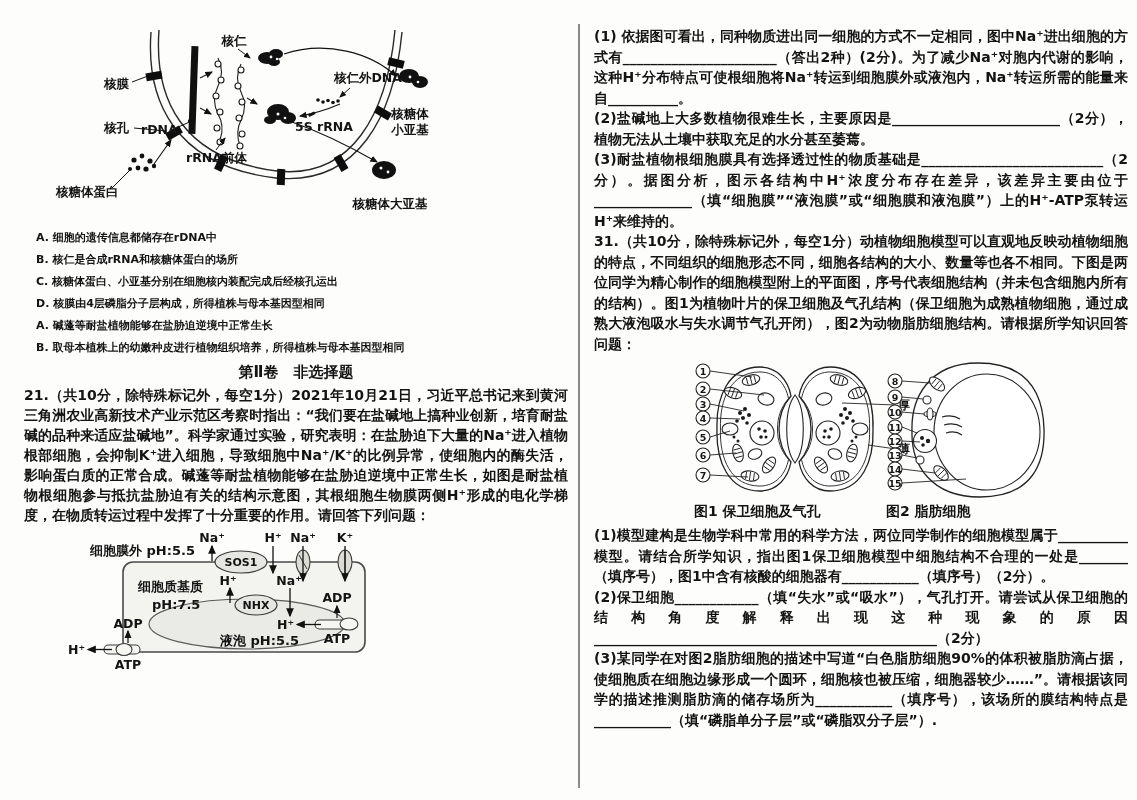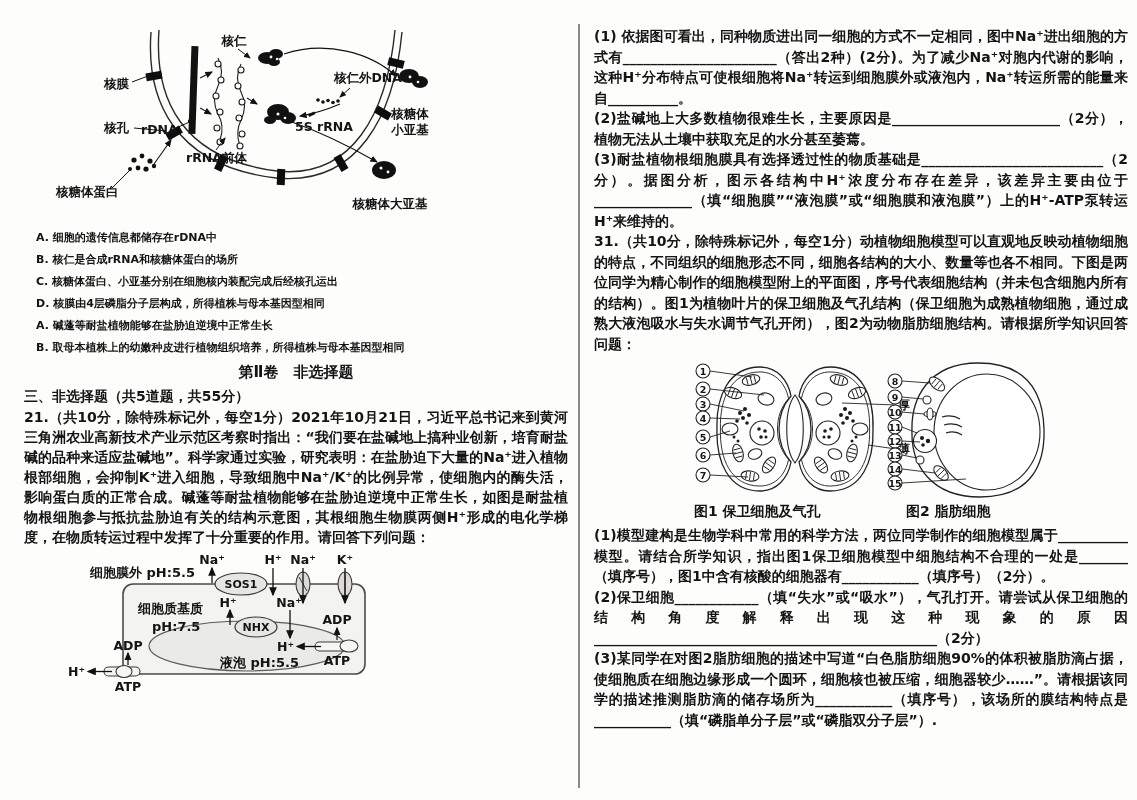--- a/index.html
+++ b/index.html
@@ -12,21 +12,21 @@
   p{margin:0;}
   .para{font-size:14px;line-height:20px;font-weight:600;text-align:justify;}
   .para.r{line-height:20.5px;}
   .opts p{font-size:11px;line-height:22px;font-weight:600;margin-left:12px;}
   .center-title{text-align:center;font-size:15px;font-weight:bold;line-height:26px;}
   .subtitle{font-size:14px;font-weight:bold;line-height:22px;}
   svg{display:block;}
   svg text{font-family:"DejaVu Sans","Liberation Sans",sans-serif;font-weight:600;fill:#141414;}
   .captions{position:relative;height:22px;font-size:14px;font-weight:bold;}
   .captions .c1{position:absolute;left:100px;}
-  .captions .c2{position:absolute;left:312px;}
+  .captions .c2{position:absolute;left:292px;}
   .fig-nucleus{margin:2px 0 4px 30px;}
   .fig-transport{margin:4px 0 0 36px;}
   .fig-cells{margin:3px 0 0 20px;}
 </style>
 </head>
 <body>
 
 <div class="sheet">
   <div class="divider"></div>
 
@@ -150,21 +150,20 @@
       <p>C. 核糖体蛋白、小亚基分别在细胞核内装配完成后经核孔运出</p>
       <p>D. 核膜由4层磷脂分子层构成，所得植株与母本基因型相同</p>
     </div>
 
     <div class="opts">
       <p>A. 碱蓬等耐盐植物能够在盐胁迫逆境中正常生长</p>
       <p>B. 取母本植株上的幼嫩种皮进行植物组织培养，所得植株与母本基因型相同</p>
     </div>
 
     <p class="center-title">第Ⅱ卷　非选择题</p>
-    <p class="subtitle">三、非选择题（共5道题，共55分）</p>
     <p class="para">21.（共10分，除特殊标记外，每空1分）2021年10月21日，习近平总书记来到黄河三角洲农业高新技术产业示范区考察时指出：“我们要在盐碱地上搞种业创新，培育耐盐碱的品种来适应盐碱地”。科学家通过实验，研究表明：在盐胁迫下大量的Na⁺进入植物根部细胞，会抑制K⁺进入细胞，导致细胞中Na⁺/K⁺的比例异常，使细胞内的酶失活，影响蛋白质的正常合成。碱蓬等耐盐植物能够在盐胁迫逆境中正常生长，如图是耐盐植物根细胞参与抵抗盐胁迫有关的结构示意图，其根细胞生物膜两侧H⁺形成的电化学梯度，在物质转运过程中发挥了十分重要的作用。请回答下列问题：</p>
 
     <svg class="fig-transport" width="345" height="180" viewBox="0 0 345 180">
       <defs>
         <marker id="ah2" markerWidth="8" markerHeight="8" refX="6" refY="3" orient="auto">
           <path d="M0,0 L7,3 L0,6 Z" fill="#111"></path>
         </marker>
       </defs>
       <rect x="63" y="33" width="242" height="90" rx="10" fill="#f3f3f0" stroke="#4a4a4a" stroke-width="1.6"></rect>
       <ellipse cx="187" cy="95" rx="98" ry="25" fill="#eaeae7" stroke="#5a5a5a" stroke-width="1.2"></ellipse>

